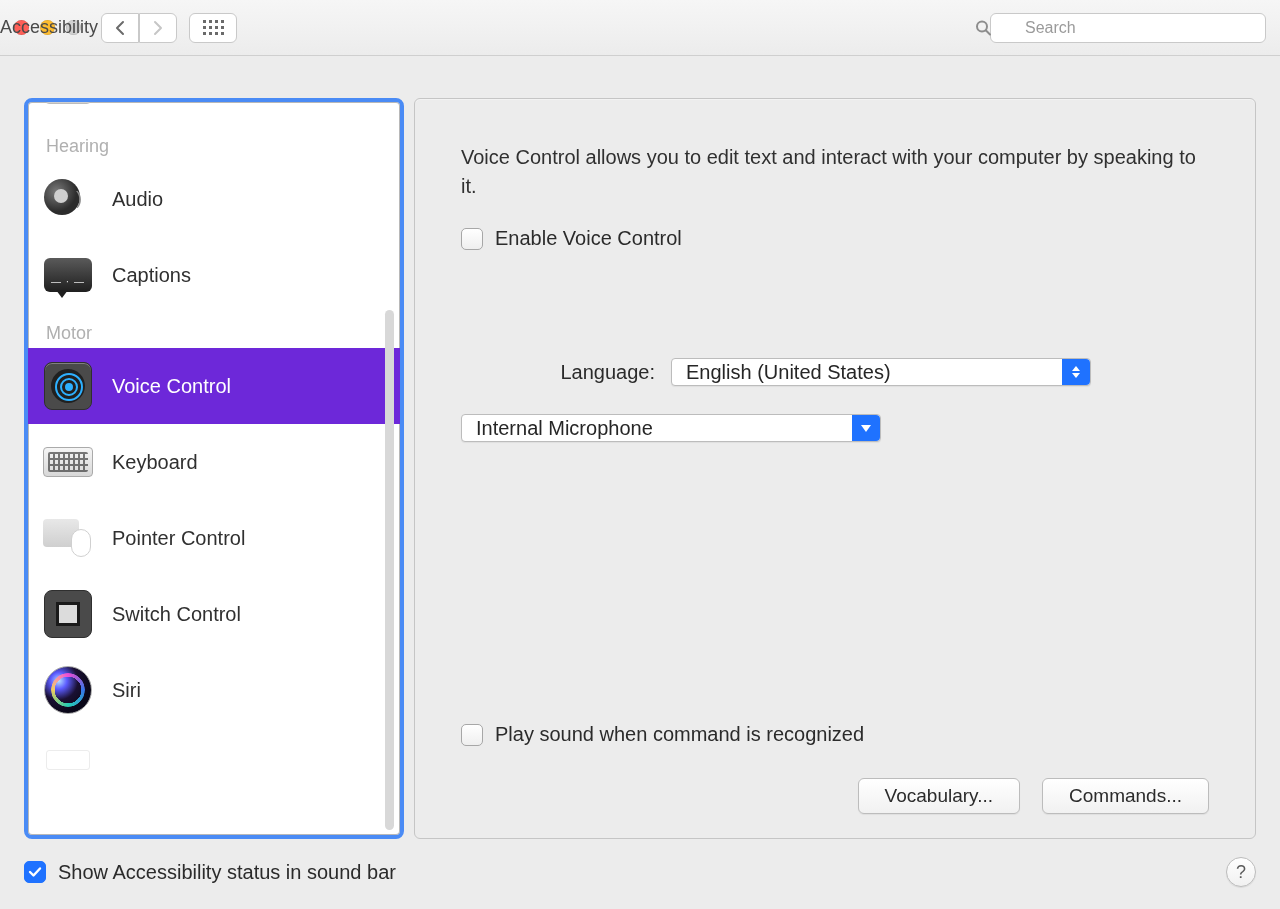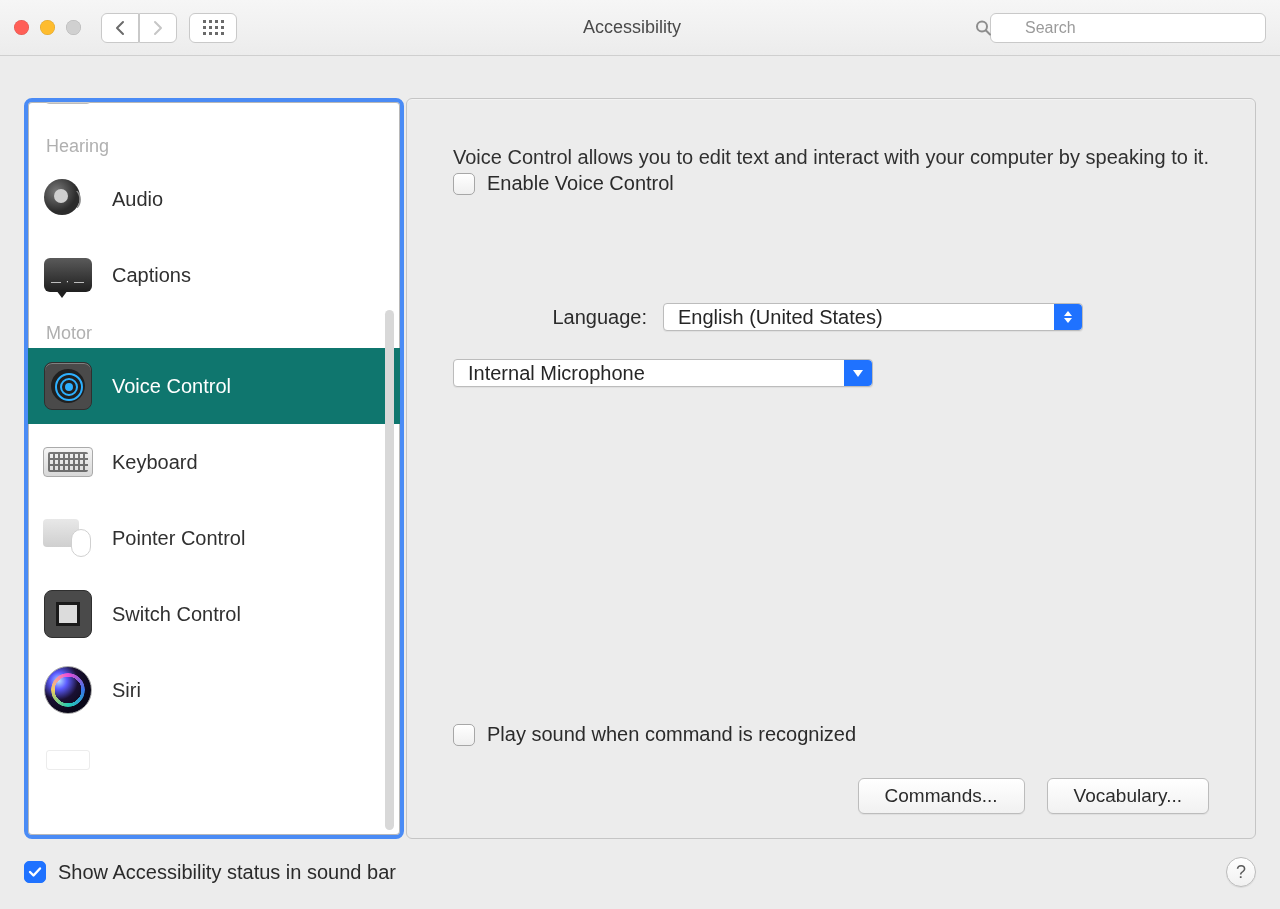--- a/index.html
+++ b/index.html
@@ -47,21 +47,20 @@
     color: #5a5a5a;
     font-size: 17px;
   }
   .tb-btn.disabled { color: #bdbdbd; }
   .seg { display:flex; gap:0;}
   .seg .tb-btn:first-child { border-top-right-radius:0; border-bottom-right-radius:0; border-right-width:.5px;}
   .seg .tb-btn:last-child  { border-top-left-radius:0;  border-bottom-left-radius:0; border-left-width:.5px;}
   .toolbar .title {
     position: absolute;
     left: 0; right: 16px;
-    text-align: center;
     font-size: 18px;
     font-weight: 500;
     color: #4a4a4a;
     pointer-events: none;
   }
   .search-wrap {
     margin-left: auto;
     width: 300px;
     position: relative;
     padding-left: 24px;
@@ -79,21 +78,21 @@
   .search-input::placeholder { color: #9a9a9a; }
   .search-icon-svg {
     position: absolute; left: 9px; top: 50%; transform: translateY(-50%);
   }
 
   
   .body {
     flex: 1 1 auto;
     display: flex;
     padding: 42px 24px 18px 24px;
-    gap: 2px;
+    gap: 10px;
     overflow: hidden;
   }
 
   
   .sidebar {
     width: 380px;
     border: 4px solid #4a8bf5;
     border-radius: 8px;
     background: #fff;
     box-shadow: 0 0 0 1px #b8b8b8 inset;
@@ -115,21 +114,21 @@
     display: flex;
     align-items: center;
     gap: 18px;
     padding: 12px 18px 12px 14px;
   }
   .side-item .iconbox {
     width: 52px; height: 52px;
     display:flex; align-items:center; justify-content:center;
   }
   .side-item .label { font-size: 20px; color: #303030; }
-  .side-item.selected { background: #0f766e; }
+  .side-item.selected { background: #6d28d9; }
   .side-item.selected .label { color: #fff; }
   .side-item.cutoff-top { margin-top:-54px; }
   .side-item.cutoff-bottom .iconbox{ opacity:.4 }
   .scroll-track {
     position: absolute;
     right: 6px; top: 260px; width: 9px; height: 520px;
     background: #d8d8d8;
     border-radius: 5px;
   }
   .scroll .inner { position:relative; height:100%; }
@@ -143,20 +142,21 @@
     padding: 44px 46px 24px 46px;
     display:flex;
     flex-direction: column;
     position: relative;
     box-shadow: inset 0 1px 0 rgba(255,255,255,.4);
   }
   .panel .desc {
     font-size: 20px;
     line-height: 1.45;
     color: #303030;
+    margin-bottom: 26px;
   }
   .check-row {
     display: flex;
     align-items: center;
     gap: 12px;
     font-size: 20px;
     color: #2b2b2b;
     margin-bottom: 10px;
   }
   .chk {
@@ -459,22 +459,22 @@
       </div>
 
       <div class="bottom-area">
         <div class="check-row">
           <div class="chk">
             
           </div>
           <span>Play sound when command is recognized</span>
         </div>
         <div class="btn-row">
+          <button class="btn">Vocabulary...</button>
           <button class="btn">Commands...</button>
-          <button class="btn">Vocabulary...</button>
         </div>
       </div>
     </div>
   </div>
 
   <div class="footer">
     <div class="chk checked">
       <svg width="14" height="14" viewBox="0 0 14 14">
           <path d="M2 7 L5.5 10.5 L12 3.5" stroke="#fff" stroke-width="2.4" fill="none" stroke-linecap="round" stroke-linejoin="round"></path>
         </svg>

